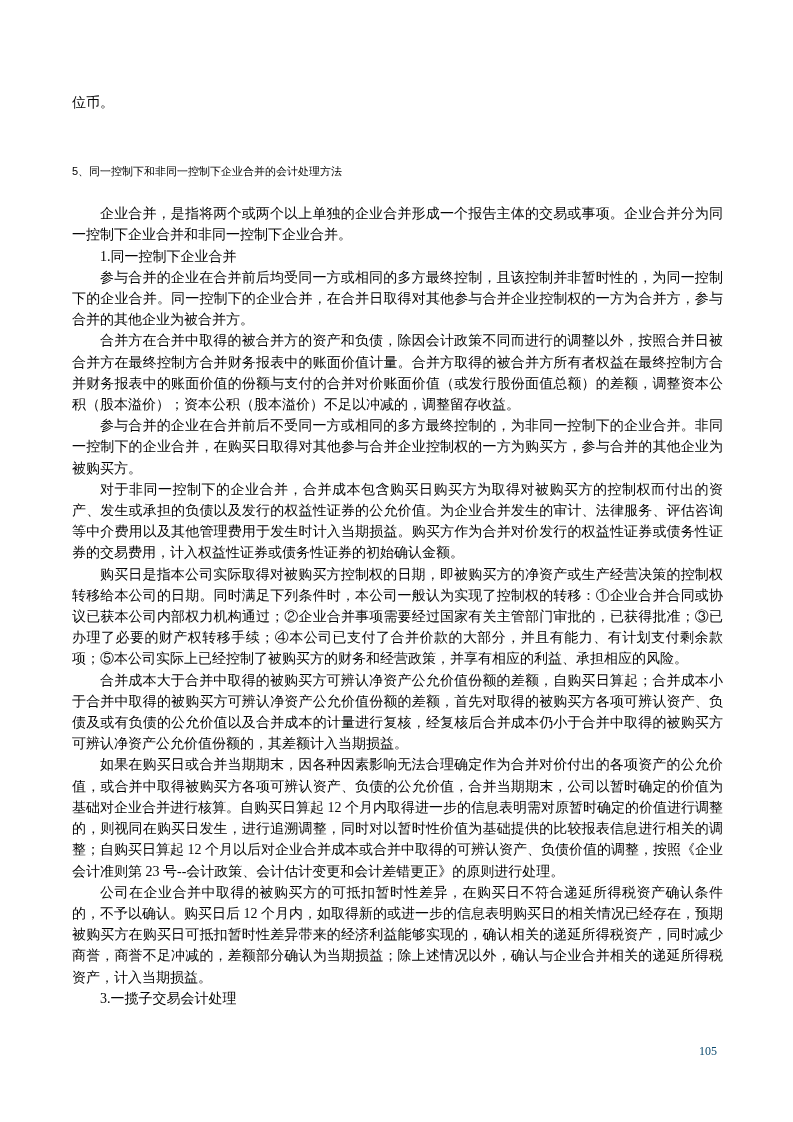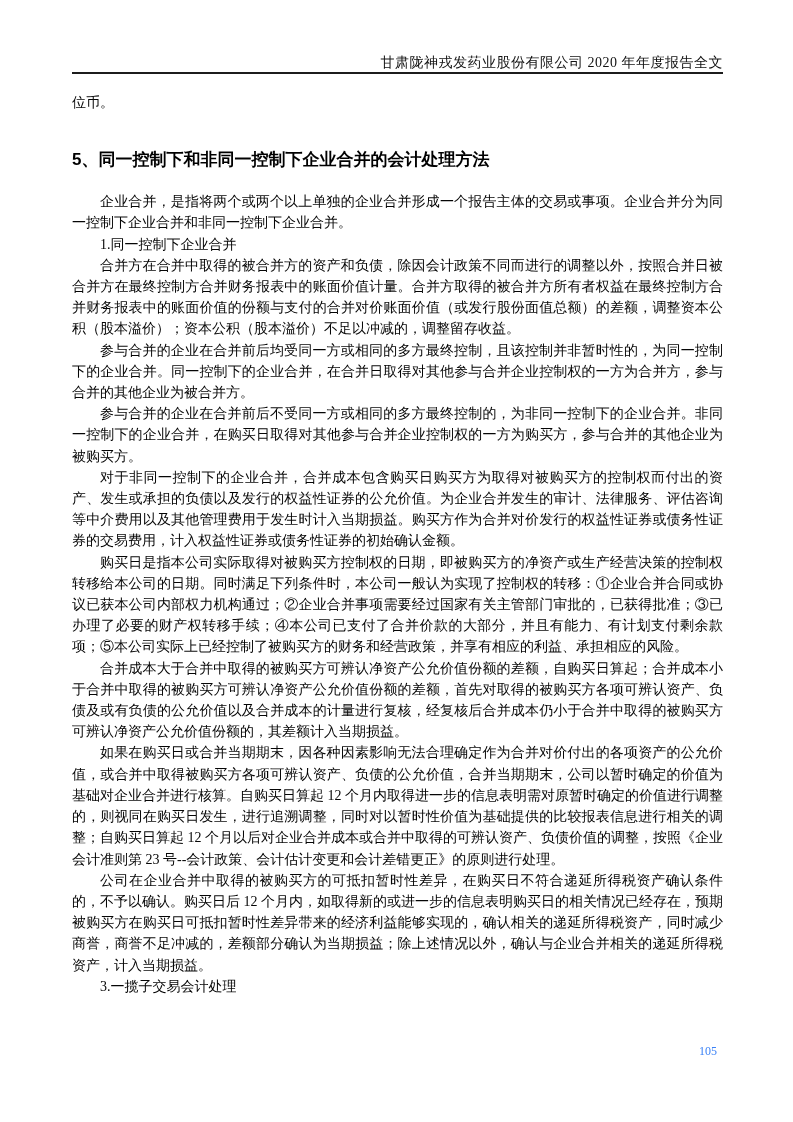--- a/index.html
+++ b/index.html
@@ -46,59 +46,55 @@
     line-height: 21.2px;
     text-align: justify;
     text-justify: inter-ideograph;
     color: #050505;
   }
   .leading-fragment {
     text-indent: 0;
   }
   .section-heading {
     font-family: "Liberation Sans", "DejaVu Sans", sans-serif;
-    font-weight: bold;
-    font-size: 17px;
+    font-weight: normal;
+    font-size: 11px;
     line-height: 21px;
-    margin-top: 36px;
+    margin-top: 48px;
     margin-bottom: 21px;
     text-align: left;
     color: #000000;
   }
   .para {
     text-indent: 2em;
   }
   .page-number {
     position: absolute;
     top: 1044px;
     left: 699px;
     font-size: 12px;
     line-height: 14px;
-    color: #3b82f6;
+    color: #0c4a6e;
   }
 </style>
 </head>
 <body>
 
 <div class="page">
 
-  <div class="doc-header">
-    <span class="doc-header-text">甘肃陇神戎发药业股份有限公司 2020 年年度报告全文</span>
-    <div class="doc-header-rule"></div>
-  </div>
 
   <div class="content">
     <p class="leading-fragment">位币。</p>
 
     <h2 class="section-heading">5、同一控制下和非同一控制下企业合并的会计处理方法</h2>
 
     <p class="para">企业合并，是指将两个或两个以上单独的企业合并形成一个报告主体的交易或事项。企业合并分为同一控制下企业合并和非同一控制下企业合并。</p>
     <p class="para">1.同一控制下企业合并</p>
+    <p class="para">参与合并的企业在合并前后均受同一方或相同的多方最终控制，且该控制并非暂时性的，为同一控制下的企业合并。同一控制下的企业合并，在合并日取得对其他参与合并企业控制权的一方为合并方，参与合并的其他企业为被合并方。</p>
     <p class="para">合并方在合并中取得的被合并方的资产和负债，除因会计政策不同而进行的调整以外，按照合并日被合并方在最终控制方合并财务报表中的账面价值计量。合并方取得的被合并方所有者权益在最终控制方合并财务报表中的账面价值的份额与支付的合并对价账面价值（或发行股份面值总额）的差额，调整资本公积（股本溢价）；资本公积（股本溢价）不足以冲减的，调整留存收益。</p>
-    <p class="para">参与合并的企业在合并前后均受同一方或相同的多方最终控制，且该控制并非暂时性的，为同一控制下的企业合并。同一控制下的企业合并，在合并日取得对其他参与合并企业控制权的一方为合并方，参与合并的其他企业为被合并方。</p>
     <p class="para">参与合并的企业在合并前后不受同一方或相同的多方最终控制的，为非同一控制下的企业合并。非同一控制下的企业合并，在购买日取得对其他参与合并企业控制权的一方为购买方，参与合并的其他企业为被购买方。</p>
     <p class="para">对于非同一控制下的企业合并，合并成本包含购买日购买方为取得对被购买方的控制权而付出的资产、发生或承担的负债以及发行的权益性证券的公允价值。为企业合并发生的审计、法律服务、评估咨询等中介费用以及其他管理费用于发生时计入当期损益。购买方作为合并对价发行的权益性证券或债务性证券的交易费用，计入权益性证券或债务性证券的初始确认金额。</p>
     <p class="para">购买日是指本公司实际取得对被购买方控制权的日期，即被购买方的净资产或生产经营决策的控制权转移给本公司的日期。同时满足下列条件时，本公司一般认为实现了控制权的转移：①企业合并合同或协议已获本公司内部权力机构通过；②企业合并事项需要经过国家有关主管部门审批的，已获得批准；③已办理了必要的财产权转移手续；④本公司已支付了合并价款的大部分，并且有能力、有计划支付剩余款项；⑤本公司实际上已经控制了被购买方的财务和经营政策，并享有相应的利益、承担相应的风险。</p>
     <p class="para">合并成本大于合并中取得的被购买方可辨认净资产公允价值份额的差额，自购买日算起；合并成本小于合并中取得的被购买方可辨认净资产公允价值份额的差额，首先对取得的被购买方各项可辨认资产、负债及或有负债的公允价值以及合并成本的计量进行复核，经复核后合并成本仍小于合并中取得的被购买方可辨认净资产公允价值份额的，其差额计入当期损益。</p>
     <p class="para">如果在购买日或合并当期期末，因各种因素影响无法合理确定作为合并对价付出的各项资产的公允价值，或合并中取得被购买方各项可辨认资产、负债的公允价值，合并当期期末，公司以暂时确定的价值为基础对企业合并进行核算。自购买日算起 12 个月内取得进一步的信息表明需对原暂时确定的价值进行调整的，则视同在购买日发生，进行追溯调整，同时对以暂时性价值为基础提供的比较报表信息进行相关的调整；自购买日算起 12 个月以后对企业合并成本或合并中取得的可辨认资产、负债价值的调整，按照《企业会计准则第 23 号--会计政策、会计估计变更和会计差错更正》的原则进行处理。</p>
     <p class="para">公司在企业合并中取得的被购买方的可抵扣暂时性差异，在购买日不符合递延所得税资产确认条件的，不予以确认。购买日后 12 个月内，如取得新的或进一步的信息表明购买日的相关情况已经存在，预期被购买方在购买日可抵扣暂时性差异带来的经济利益能够实现的，确认相关的递延所得税资产，同时减少商誉，商誉不足冲减的，差额部分确认为当期损益；除上述情况以外，确认与企业合并相关的递延所得税资产，计入当期损益。</p>
     <p class="para">3.一揽子交易会计处理</p>
   </div>
 
   <span class="page-number">105</span>

